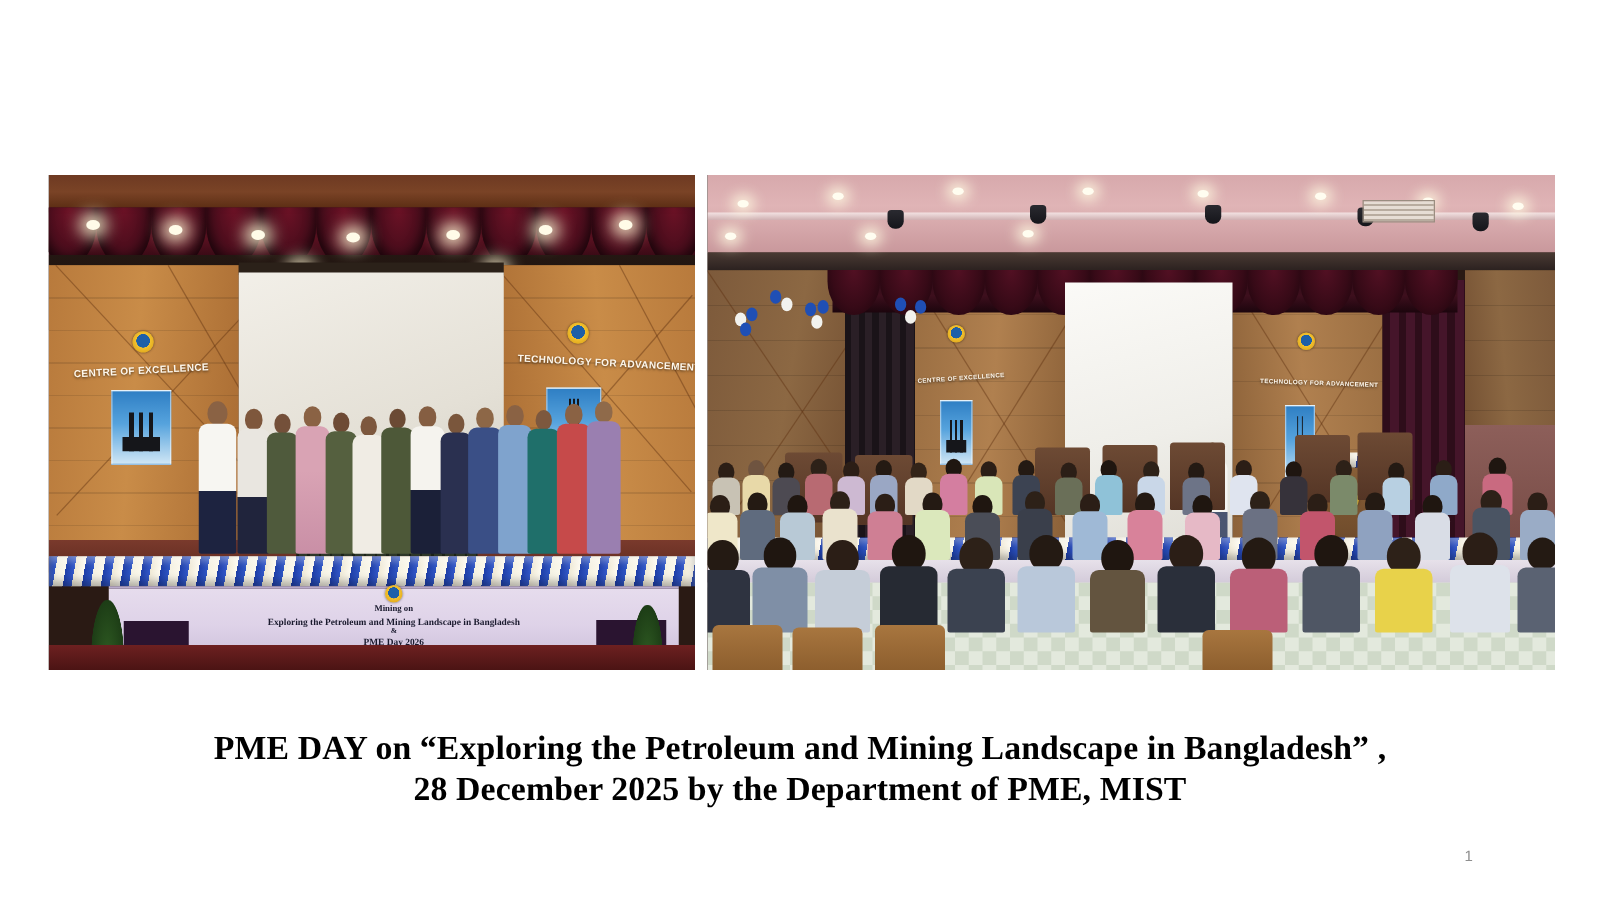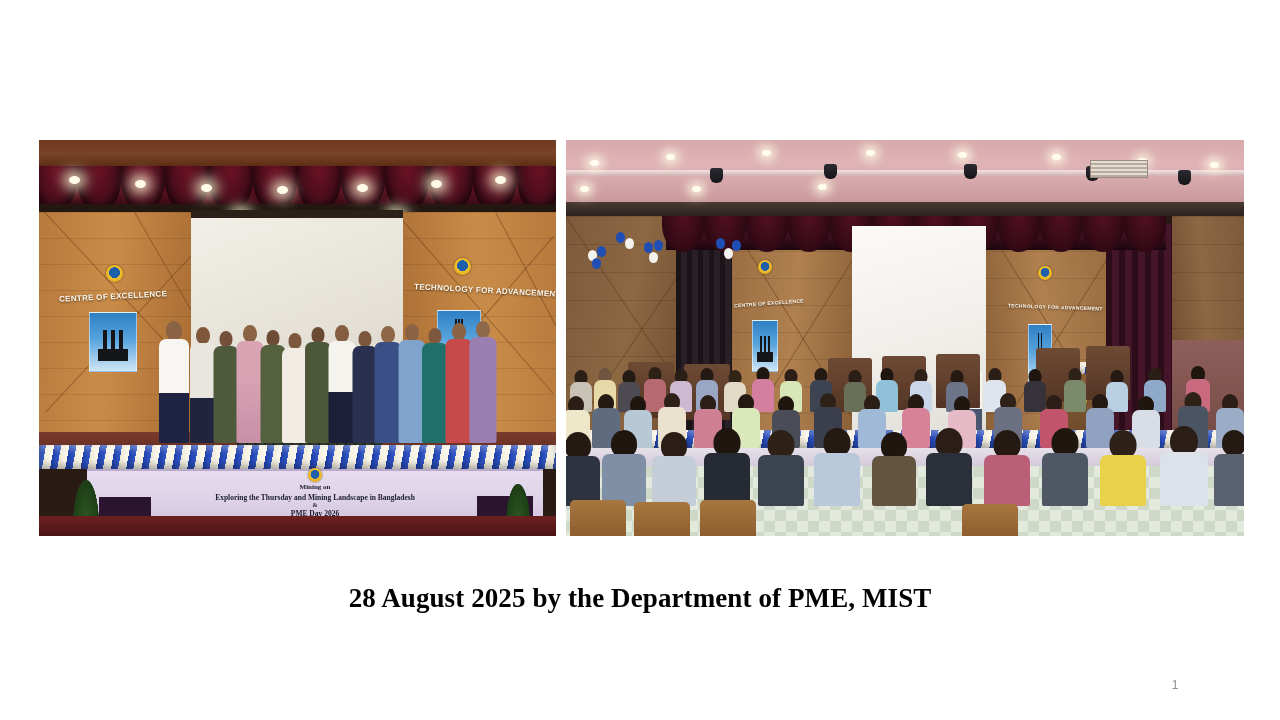--- a/index.html
+++ b/index.html
@@ -411,21 +411,21 @@
 
     <div class="layer L-garland" style="left:0; top:305px; width:100%; height:24px"></div>
 
     <div class="layer L-banner">
       <div class="layer emblem" style="left:50%; margin-left:-7px; top:-3px; width:14px; height:14px"></div>
       <div class="rig-silhouette" style="left:12px; bottom:2px; width:52px; height:44px;
            background:linear-gradient(180deg,transparent 0 40%,#2a1430 40% 100%)"></div>
       <div class="rig-silhouette" style="right:10px; bottom:2px; width:56px; height:44px;
            background:linear-gradient(180deg,transparent 0 38%,#2a1430 38% 100%)"></div>
       <div class="banner-txt" style="top:12px; font-size:7px">Mining on</div>
-      <div class="banner-txt" style="top:22px; font-size:7.5px">Exploring the Thursday and Mining Landscape in Bangladesh</div>
+      <div class="banner-txt" style="top:22px; font-size:7.5px">Exploring the Petroleum and Mining Landscape in Bangladesh</div>
       <div class="banner-txt" style="top:31px; font-size:6px">&amp;</div>
       <div class="banner-txt" style="top:38px; font-size:7.5px">PME Day 2026</div>
       <div class="banner-txt" style="top:48px; font-size:5px; color:#3a2f50">28 August 2025, Thursday</div>
     </div>
     <div class="layer L-banner-foot">
       <div class="banner-foot-txt">Department of Petroleum and Mining Engineering</div>
     </div>
 
     <div class="layer plant" style="left:34px; top:340px; width:26px; height:46px"></div>
     <div class="layer plant" style="right:26px; top:344px; width:24px; height:42px"></div>
@@ -760,18 +760,19 @@
         </div>
     </div>
 
     <div class="chair-wood" style="left:4px;   top:360px; width:56px; height:40px"></div>
     <div class="chair-wood" style="left:68px;  top:362px; width:56px; height:38px"></div>
     <div class="chair-wood" style="left:134px; top:360px; width:56px; height:40px"></div>
     <div class="chair-wood" style="left:396px; top:364px; width:56px; height:36px"></div>
   </div>
 
   <div id="caption">
-    <div>28 August 2025 by the Department of PME, MIST</div>
+    <div>PME DAY on “Exploring the Petroleum and Mining Landscape in Bangladesh” ,</div>
+    <div>28 December 2025 by the Department of PME, MIST</div>
   </div>
 
   <div id="page-number">1</div>
 
 </div>
 
 </body></html>

